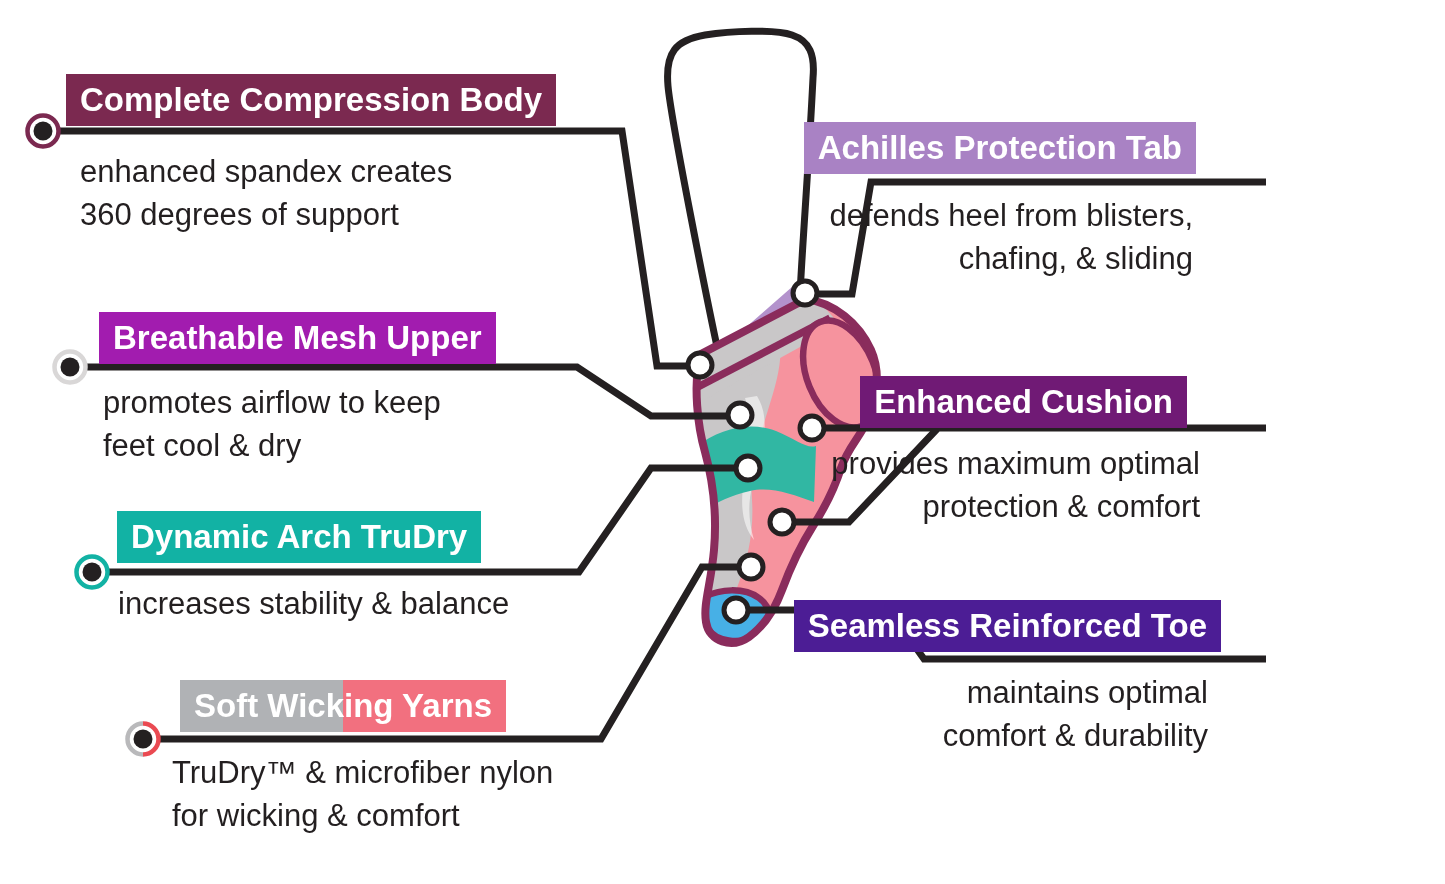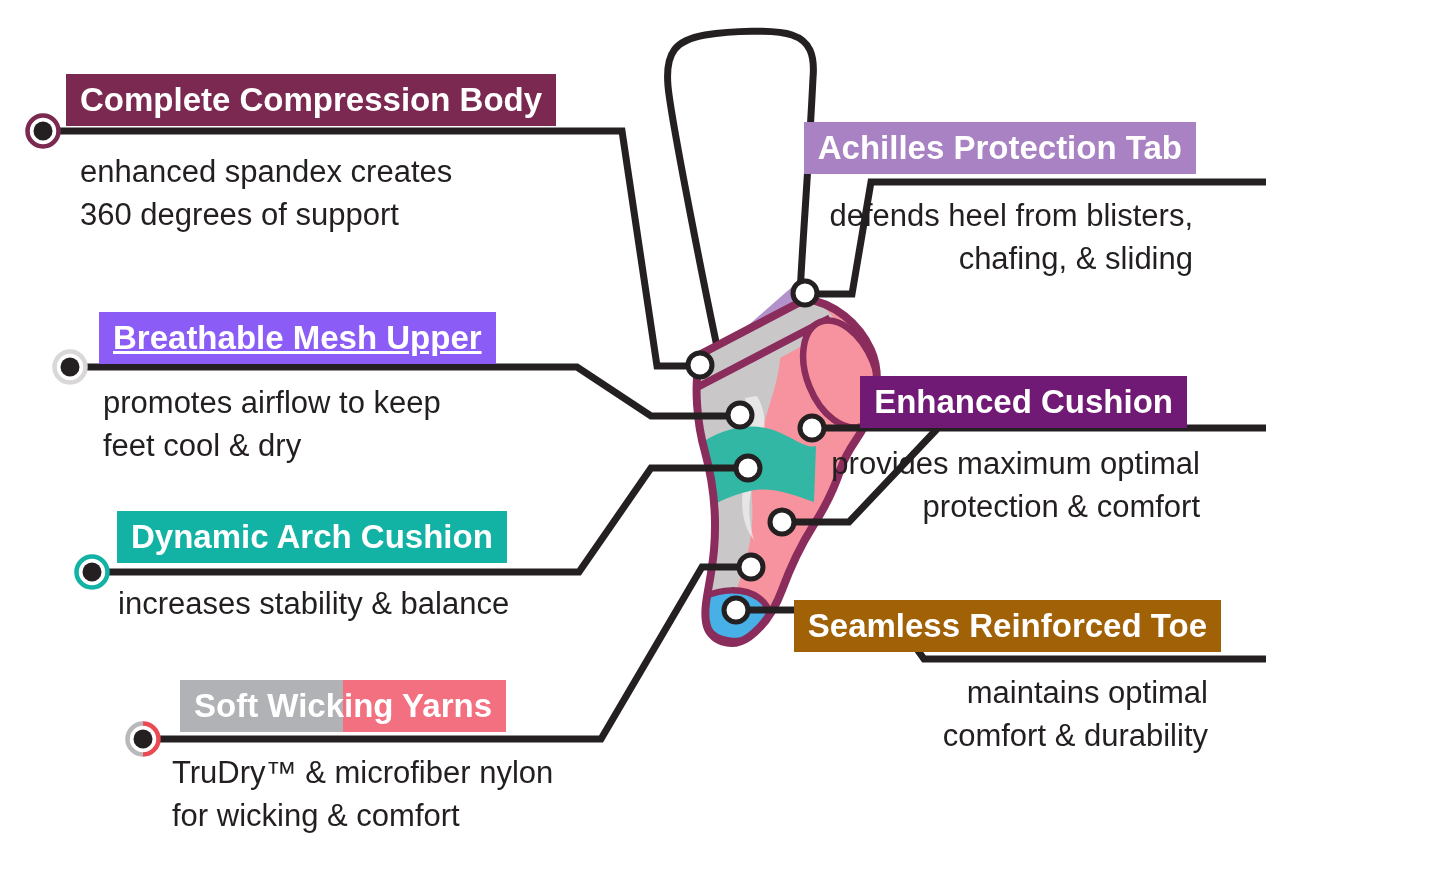--- a/index.html
+++ b/index.html
@@ -11,26 +11,26 @@
   .callout{position:absolute;}
   .hdr{
     display:inline-block;color:#ffffff;font-weight:bold;font-size:33px;
     line-height:1.0;padding:9px 14px 10px 14px;letter-spacing:0px;white-space:nowrap;
   }
   .desc{font-size:31px;line-height:43px;color:#231f20;white-space:nowrap;}
   .desc div{white-space:nowrap;}
   .left-al{text-align:left;}
   .right-al{text-align:right;}
   .hdr-compression{background:#7b2950;}
-  .hdr-mesh{background:#8b5cf6;text-decoration:underline;}
+  .hdr-mesh{background:#a21caf;}
   .hdr-arch{background:#12b2a4;}
   .hdr-wicking{background:linear-gradient(90deg,#b0b2b5 0 50%,#f2707f 50% 100%);margin-left:15px;}
   .hdr-achilles{background:#a982c4;}
   .hdr-cushion{background:#701a75;}
-  .hdr-toe{background:#a16207;}
+  .hdr-toe{background:#4c1d95;}
   
   #c-compression{left:66px;top:74px;}
   #c-compression .desc{position:absolute;left:14px;top:76px;}
   #c-mesh{left:99px;top:312px;}
   #c-mesh .desc{position:absolute;left:4px;top:69px;}
   #c-arch{left:117px;top:511px;}
   #c-arch .desc{position:absolute;left:1px;top:71px;}
   #c-wicking{left:165px;top:680px;}
   #c-wicking .desc{position:absolute;left:7px;top:71px;}
   #c-achilles{right:70px;top:122px;text-align:right;}
@@ -162,21 +162,21 @@
 
   <div class="callout" id="c-mesh">
     <span class="hdr hdr-mesh">Breathable Mesh Upper</span>
     <div class="desc left-al">
       <div>promotes airflow to keep</div>
       <div>feet cool &amp; dry</div>
     </div>
   </div>
 
   <div class="callout" id="c-arch">
-    <span class="hdr hdr-arch">Dynamic Arch Cushion</span>
+    <span class="hdr hdr-arch">Dynamic Arch TruDry</span>
     <div class="desc left-al">
       <div>increases stability &amp; balance</div>
     </div>
   </div>
 
   <div class="callout" id="c-wicking">
     <span class="hdr hdr-wicking">Soft Wicking Yarns</span>
     <div class="desc left-al">
       <div>TruDry™ &amp; microfiber nylon</div>
       <div>for wicking &amp; comfort</div>

